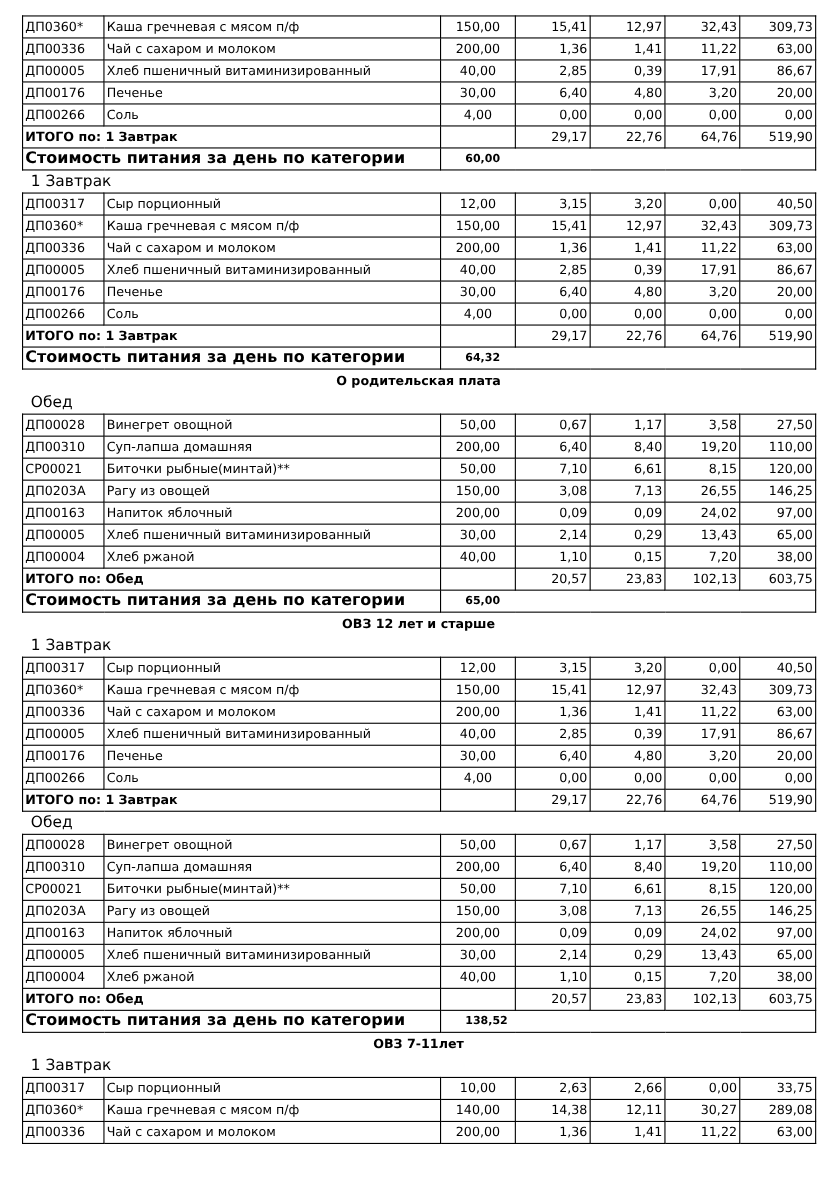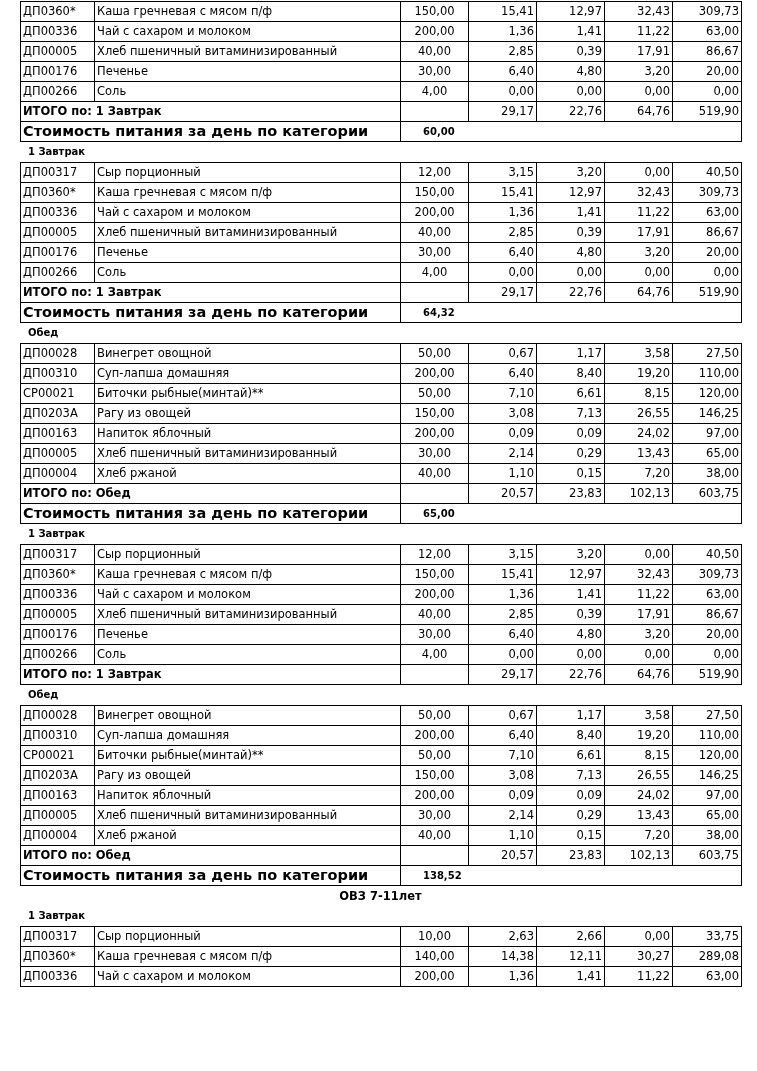--- a/index.html
+++ b/index.html
@@ -1,32 +1,32 @@
 <!DOCTYPE html>
 <html><head>
 <meta charset="utf-8">
 <style>
   html, body { margin:0; padding:0; background:#ffffff; }
   body { width:757px; height:1071px; position:relative; overflow:hidden;
          font-family:"DejaVu Sans", sans-serif; color:#000; }
-  #doc { position:absolute; left:20px; top:1px; width:721px; }
+  #doc { position:absolute; left:20px; top:14px; width:721px; }
   table.menu { border-collapse:collapse; width:721px; table-layout:fixed; }
   table.menu td { border:1px solid #000; height:19px; padding:0 2px; font-size:11.5px;
                   white-space:nowrap; overflow:hidden; line-height:19px; }
   col.c-code { width:74px; } col.c-name { width:306px; } col.c-qty { width:68px; }
   col.c-p { width:68px; } col.c-f { width:68px; } col.c-c { width:68px; } col.c-k { width:69px; }
   td.qty { text-align:center; }
   td.num { text-align:right; }
   tr.total td { font-weight:bold; }
   tr.total td.num, tr.total td.qty { font-weight:normal; }
   tr.cost td { font-weight:bold; font-size:14.5px; height:19px; }
   tr.cost td.costlabel { border-right:1px solid #000;margin-left:42px; }
   tr.cost td.costval { padding-left:22px; font-size:10px; }
   .cat-title { text-align:center; font-weight:bold; font-size:11.5px; height:20px; line-height:20px; }
-  .meal-title { font-weight:bold; font-size:10px; height:20px; line-height:20px; padding-left:8px; }
+  .meal-title { font-weight:normal; font-size:14px; height:20px; line-height:20px; padding-left:8px; }
 </style>
 </head>
 <body>
 
 <div id="doc">
     <table class="menu">
       <colgroup>
         <col class="c-code">
         <col class="c-name">
         <col class="c-qty">
@@ -168,20 +168,21 @@
           <td class="num">22,76</td>
           <td class="num">64,76</td>
           <td class="num">519,90</td>
         </tr>
         <tr class="cost">
           <td class="costlabel" colspan="2">Стоимость питания за день по категории</td>
           <td class="costval" colspan="5">64,32</td>
         </tr>
       </tbody>
     </table>
+    <div class="cat-title">О родительская плата</div>
     <div class="meal-title">Обед</div>
     <table class="menu">
       <colgroup>
         <col class="c-code">
         <col class="c-name">
         <col class="c-qty">
         <col class="c-p">
         <col class="c-f">
         <col class="c-c">
         <col class="c-k">
@@ -257,20 +258,21 @@
           <td class="num">23,83</td>
           <td class="num">102,13</td>
           <td class="num">603,75</td>
         </tr>
         <tr class="cost">
           <td class="costlabel" colspan="2">Стоимость питания за день по категории</td>
           <td class="costval" colspan="5">65,00</td>
         </tr>
       </tbody>
     </table>
+    <div class="cat-title">ОВЗ 12 лет и старше</div>
     <div class="meal-title">1 Завтрак</div>
     <table class="menu">
       <colgroup>
         <col class="c-code">
         <col class="c-name">
         <col class="c-qty">
         <col class="c-p">
         <col class="c-f">
         <col class="c-c">
         <col class="c-k">

